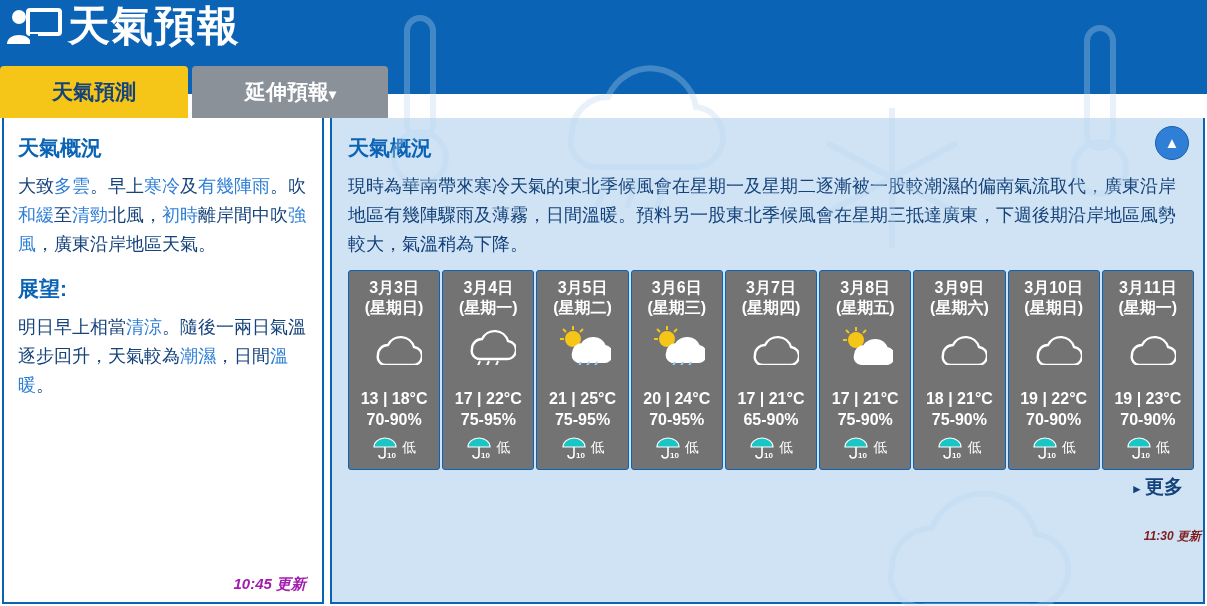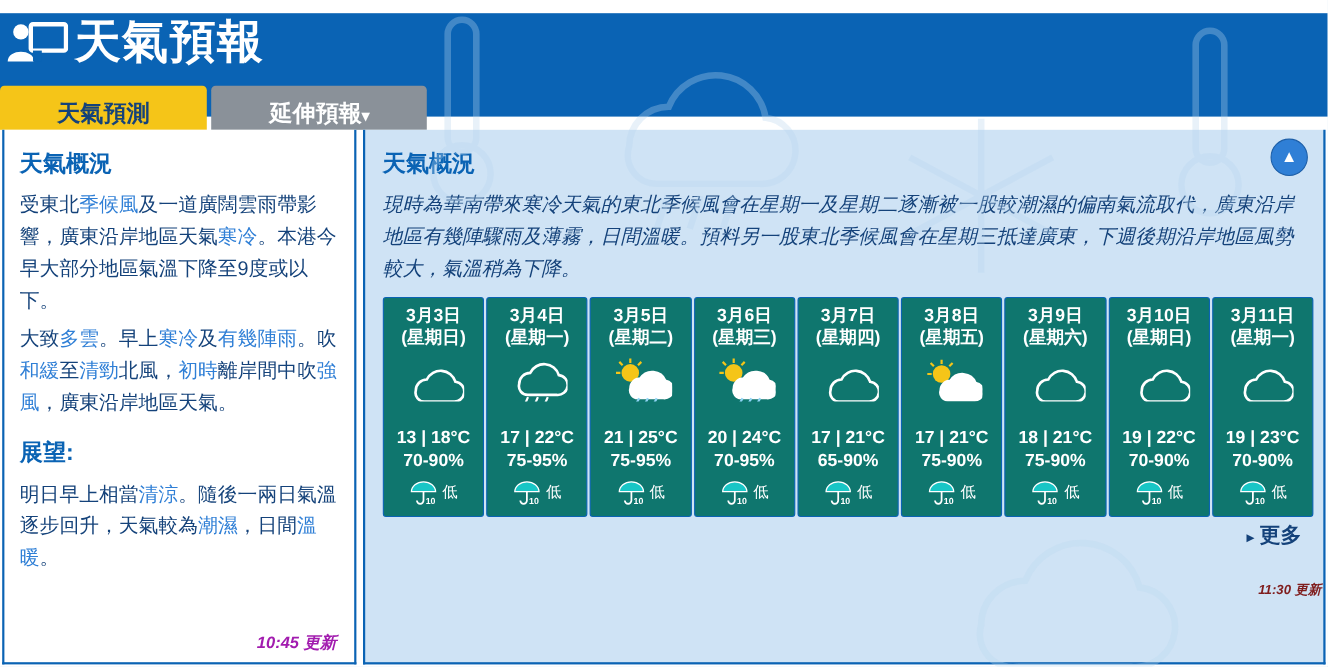--- a/index.html
+++ b/index.html
@@ -10,21 +10,20 @@
     background: #ffffff;
     overflow: hidden;
   }
   .page { position: relative; width:1207px; height:606px; background:#fff; }
 
   
   .header {
     position:absolute; left:0; top:0; width:1207px; height:94px;
     background:#0b63b2;
     background: linear-gradient(180deg,#0a63b4 0%, #0a63b4 100%);
-    margin-top: 12px;
   }
   .header-title {
     position:absolute; left:68px; top:2px;
     color:#ffffff; font-size:42px; font-weight:bold; letter-spacing:1px;
     line-height:48px;
   }
   .logo {
     position:absolute; left:6px; top:6px; width:56px; height:42px;
   }
   .tabs { position:absolute; left:0; top:66px; height:52px; }
@@ -68,37 +67,37 @@
   }
 
   
   .right-panel {
     position:absolute; left:330px; top:0px; width:875px; height:486px;
     background:#cfe3f5; border:2px solid #0a63b4; border-top:none;
     padding:10px 14px 0 14px;
   }
   .rp-h { color:#0a63b4; font-size:21px; font-weight:bold; margin:6px 0 10px 2px; }
   .rp-p {
-    color:#14427a; font-size:18px; line-height:29px; margin:0 2px 12px 2px;font-style:italic;
+    color:#14427a; font-size:18px; line-height:29px; margin:0 2px 12px 2px;
   }
   .collapse-btn {
     position:absolute; right:14px; top:8px;
     width:34px; height:34px; border-radius:50%;
     background:#2f7fd6; color:#ffffff; text-align:center; line-height:32px;
     font-size:15px; border:1px solid #1d5fa8;
   }
 
   
   .strip {
     position:absolute; left:16px; top:152px;
     width:846px; height:200px;
     display:flex; gap:2px;
   }
   .day {
-    width:94px; height:200px; background:#0f766e; color:#ffffff;
+    width:94px; height:200px; background:#737373; color:#ffffff;
     border:1px solid #0a63b4; border-radius:3px;
     display:flex; flex-direction:column; align-items:center;
     padding-top:7px;
   }
   .day-date { font-size:16px; font-weight:bold; line-height:20px; }
   .day-dow { font-size:16px; font-weight:bold; line-height:20px; }
   .day-icon { height:46px; margin-top:4px; display:flex; align-items:center; justify-content:center; }
   .day-temp { font-size:16px; font-weight:bold; line-height:21px; margin-top:20px; }
   .day-rh { font-size:16px; font-weight:bold; line-height:21px; }
   .day-pops { margin-top:6px; display:flex; align-items:center; gap:4px; font-size:14px; }
@@ -137,23 +136,20 @@
       <div class="tab tab-inactive">
         <span>延伸預報</span><span class="tab-caret">▾</span>
       </div>
     </div>
   </div>
 
   <div class="body-wrap">
 
     <div class="left-panel">
       <div class="lp-h">天氣概況</div>
-      <div class="lp-p">
-        <span>受東北</span><a class="lnk" href="#">季候風</a><span>及一道廣闊雲雨帶影響，廣東沿岸地區天氣</span><a class="lnk" href="#">寒冷</a><span>。本港今早大部分地區氣溫下降至9度或以下。</span>
-      </div>
 
       <div class="lp-p">
         <span>大致</span><a class="lnk" href="#">多雲</a><span>。早上</span><a class="lnk" href="#">寒冷</a><span>及</span><a class="lnk" href="#">有幾陣雨</a><span>。吹</span><a class="lnk" href="#">和緩</a><span>至</span><a class="lnk" href="#">清勁</a><span>北風，</span><a class="lnk" href="#">初時</a><span>離岸間中吹</span><a class="lnk" href="#">強風</a><span>，廣東沿岸地區天氣。</span>
       </div>
 
       <div class="lp-h2">展望:</div>
       <div class="lp-p">
         <span>明日早上相當</span><a class="lnk" href="#">清涼</a><span>。隨後一兩日氣溫逐步回升，天氣較為</span><a class="lnk" href="#">潮濕</a><span>，日間</span><a class="lnk" href="#">溫暖</a><span>。</span>
       </div>
 

